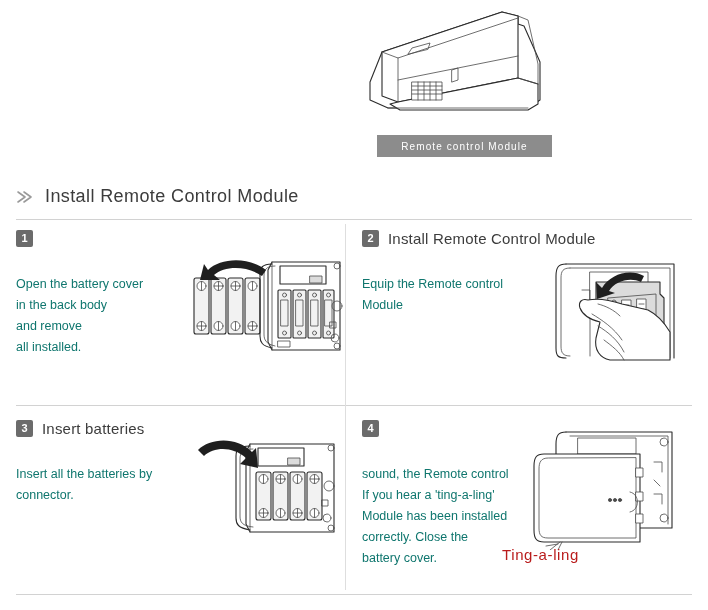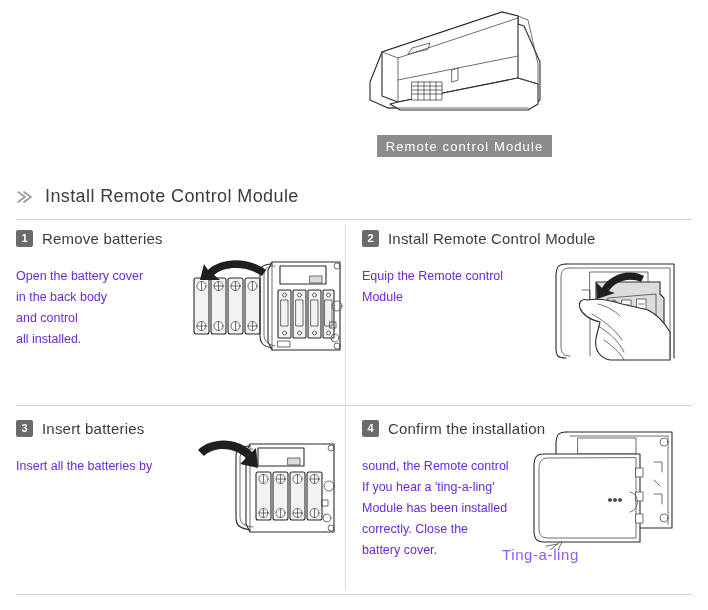--- a/index.html
+++ b/index.html
@@ -28,21 +28,21 @@
     left: 352px; top: 4px;
   }
   #module-label {
     position: absolute;
     left: 377px;
     top: 135px;
     width: 175px;
     height: 22px;
     background: #8c8c8c;
     color: #ffffff;
-    font-size: 13px;
+    font-size: 10px;
     letter-spacing: 1.1px;
     display: flex;
     align-items: center;
     justify-content: center;
     box-sizing: border-box;
   }
 
   
   #section-header {
     position: absolute;
@@ -113,42 +113,42 @@
     box-sizing: border-box;
     flex: none;
   }
   .step-title {
     font-size: 15px;
     color: #3c3c3c;
     letter-spacing: 0.2px;
     white-space: nowrap;
   }
   .step-body {
-    margin-top: 18px;
+    margin-top: 26px;
     font-size: 12.5px;
     line-height: 21px;
-    color: #6d28d9;
+    color: #0f766e;
     width: 176px;
   }
   #step-4 .step-body { width: 170px; }
 
   .step-art {
     position: absolute;
   }
   #art-1 { left: 176px; top: 28px; }
   #art-2 { left: 190px; top: 30px; }
   #art-3 { left: 176px; top: 12px; }
   #art-4 { left: 160px; top: 0px; }
 
   #ting-label {
     position: absolute;
     left: 140px;
     top: 128px;
     font-size: 15px;
-    color: #8b5cf6;
+    color: #b91c1c;
     letter-spacing: 0.6px;
     white-space: nowrap;
   }
 
   svg { display: block; }
   .ln  { fill: none; stroke: #2b2b2b; stroke-width: 1.1; stroke-linejoin: round; stroke-linecap: round; }
   .lnT { fill: none; stroke: #4a4a4a; stroke-width: 0.8; stroke-linejoin: round; stroke-linecap: round; }
   .fillW { fill: #ffffff; }
   .fillL { fill: #f2f2f2; }
   .fillG { fill: #dcdcdc; }
@@ -209,26 +209,25 @@
 </div>
 
 <div class="hdiv" id="div-top"></div>
 <div class="hdiv" id="div-middle"></div>
 <div class="hdiv" id="div-bottom"></div>
 <div id="vdiv"></div>
 
 <div class="step" id="step-1">
   <div class="step-head">
     <span class="badge">1</span>
-    <span class="step-title">Remove batteries</span>
   </div>
   <div class="step-body">
     <div>Open the battery cover</div>
     <div>in the back body</div>
-    <div>and control</div>
+    <div>and remove</div>
     <div>all installed.</div>
   </div>
 
   <div class="step-art" id="art-1">
     <svg width="152" height="100" viewBox="0 0 152 100">
 
       <g>
         <rect class="ln fillL" x="2" y="22" width="15" height="56" rx="2"></rect>
         <rect class="ln fillL" x="19" y="22" width="15" height="56" rx="2"></rect>
         <rect class="ln fillL" x="36" y="22" width="15" height="56" rx="2"></rect>
@@ -354,20 +353,21 @@
   </div>
 </div>
 
 <div class="step" id="step-3">
   <div class="step-head">
     <span class="badge">3</span>
     <span class="step-title">Insert batteries</span>
   </div>
   <div class="step-body">
     <div>Insert all the batteries by</div>
+    <div>connector.</div>
   </div>
 
   <div class="step-art" id="art-3">
     <svg width="152" height="112" viewBox="0 0 152 112">
 
       <path class="ln fillW" d="M58 14 L142 14 L142 102 L58 102 L54 94 L54 22 Z"></path>
       <path class="lnT" d="M58 14 L58 102"></path>
 
       <path class="ln" d="M58 16 C46 16 44 20 44 26 L44 88 C44 94 46 98 58 100"></path>
       <path class="lnT" d="M61 19 C50 19 48 23 48 29 L48 86 C48 92 50 96 61 97"></path>
@@ -415,21 +415,20 @@
       </g>
 
       <path class="fillD" d="M6 20 C18 8 44 6 60 22 L64 18 L66 38 L48 34 L54 28 C40 16 22 17 12 26 Z"></path>
     </svg>
   </div>
 </div>
 
 <div class="step" id="step-4">
   <div class="step-head">
     <span class="badge">4</span>
-    <span class="step-title">Confirm the installation</span>
   </div>
   <div class="step-body">
     <div>sound, the Remote control</div>
     <div>If you hear a 'ting-a-ling'</div>
     <div>Module has been installed</div>
     <div>correctly. Close the</div>
     <div>battery cover.</div>
   </div>
 
   <div class="step-art" id="art-4">

